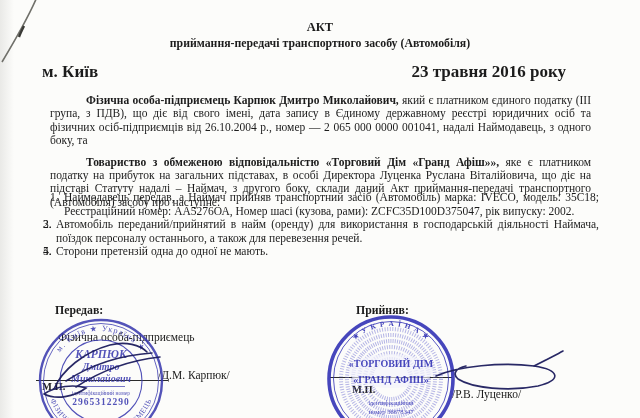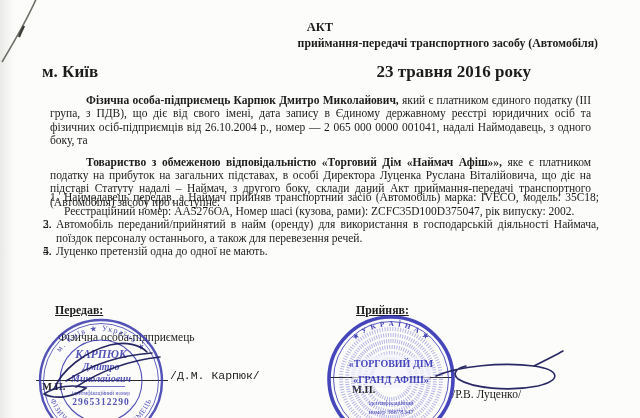--- a/index.html
+++ b/index.html
@@ -3,33 +3,33 @@
 <meta charset="utf-8">
 <style>
   html,body{margin:0;padding:0;}
   body{width:640px;height:418px;overflow:hidden;background:#e8e8e6;}
   .page{position:relative;width:640px;height:418px;background:#fcfcfa;overflow:hidden;
         font-family:"Liberation Serif","DejaVu Serif",serif;color:#1c1c1c;}
   .page::after{content:"";position:absolute;left:0;top:0;width:14px;height:100%;
         background:linear-gradient(to right,rgba(120,120,115,.14),rgba(120,120,115,0));pointer-events:none;}
   .titleblock{position:absolute;left:42px;top:20px;width:556px;text-align:center;}
   .title{font-weight:bold;font-size:12.5px;line-height:15px;}
-  .subtitle{font-weight:bold;font-size:11.8px;line-height:16px;text-align:right;}
+  .subtitle{font-weight:bold;font-size:11.8px;line-height:16px;}
   .cityrow{position:absolute;left:42px;top:62px;width:556px;display:flex;justify-content:space-between;}
   .city,.date{font-weight:bold;font-size:17px;}
-  .date{margin-right:67px;}
+  .date{margin-right:32px;}
   .bodytext{position:absolute;left:42px;top:86px;width:557px;font-size:11.5px;line-height:13.4px;
         text-align:justify;}
   .para{text-indent:36px;margin:8px;}
   .list{position:absolute;left:42px;top:191px;width:557px;font-size:11.5px;line-height:13.5px;text-align:justify;}
   .item{position:relative;padding-left:14px;}
   .item.first{padding-left:22px;}
   .item .num{position:absolute;left:1px;top:0;}
   .item.first .num{left:8px;}
-  .sig-label{position:absolute;font-weight:bold;font-size:11.8px;z-index:2;text-decoration:underline;}
+  .sig-label{position:absolute;font-weight:bold;font-size:11.8px;z-index:2;}
   .sig-role{position:absolute;font-size:11.5px;z-index:2;}
   .sig-name{position:absolute;font-size:11.5px;z-index:2;}
   .sig-seal{position:absolute;font-weight:bold;font-size:10.5px;z-index:2;}
   .rule{position:absolute;border-top:1.3px solid #2b2b2b;z-index:1;}
   .stamp{position:absolute;z-index:3;opacity:.88;}
   .sigink{position:absolute;left:0;top:0;z-index:4;pointer-events:none;}
   .artifact{position:absolute;left:0;top:0;z-index:5;pointer-events:none;}
 </style>
 </head>
 <body>
@@ -41,35 +41,35 @@
     <div class="subtitle">приймання-передачі транспортного засобу (Автомобіля)</div>
   </div>
 
   <div class="cityrow">
     <span class="city">м. Київ</span>
     <span class="date">23 травня 2016 року</span>
   </div>
 
   <div class="bodytext">
     <p class="para"><b>Фізична особа-підприємець Карпюк Дмитро Миколайович,</b><span> який є платником єдиного податку (ІІІ група, з ПДВ), що діє від свого імені, дата запису в Єдиному державному реєстрі юридичних осіб та фізичних осіб-підприємців від 26.10.2004 р., номер — 2 065 000 0000 001041, надалі Наймодавець, з одного боку, та</span></p>
-    <p class="para"><b>Товариство з обмеженою відповідальністю «Торговий Дім «Наймач Афіш»»,</b><span> яке є платником податку на прибуток на загальних підставах, в особі Директора Луценка Руслана Віталійовича, що діє на підставі Статуту надалі – Наймач, з другого боку, склали даний Акт приймання-передачі транспортного (Автомобіля) засобу про наступне:</span></p>
+    <p class="para"><b>Товариство з обмеженою відповідальністю «Торговий Дім «Гранд Афіш»»,</b><span> яке є платником податку на прибуток на загальних підставах, в особі Директора Луценка Руслана Віталійовича, що діє на підставі Статуту надалі – Наймач, з другого боку, склали даний Акт приймання-передачі транспортного (Автомобіля) засобу про наступне:</span></p>
   </div>
 
   <div class="list">
     <div class="item first"><span class="num">1.</span><span>Наймодавець передав, а Наймач прийняв транспортний засіб (Автомобіль) марка: IVECO, модель: 35С18; Реєстраційний номер: АА5276ОА, Номер шасі (кузова, рами): ZCFC35D100D375047, рік випуску: 2002.</span></div>
     <div class="item"><span class="num">2.</span></div>
     <div class="item"><span class="num">3.</span><span>Автомобіль переданий/прийнятий в найм (оренду) для використання в господарській діяльності Наймача, поїздок персоналу останнього, а також для перевезення речей.</span></div>
     <div class="item"><span class="num">4.</span></div>
-    <div class="item"><span class="num">5.</span><span>Луценко претензій одна до одної не мають.</span></div>
+    <div class="item"><span class="num">5.</span><span>Сторони претензій одна до одної не мають.</span></div>
   </div>
 
   <div class="sig-label" style="left:55px;top:303px;">Передав:</div>
   <div class="sig-role" style="left:58px;top:331px;">Фізична особа-підприємець</div>
   <div class="rule" style="left:36px;top:380px;width:132px;"></div>
-  <div class="sig-name" style="left:170px;top:369px;font-family:Liberation Mono, monospace;">/Д.М. Карпюк/</div>
+  <div class="sig-name" style="left:158px;top:369px;">/Д.М. Карпюк/</div>
   <div class="sig-seal" style="left:42px;top:381px;">М.П.</div>
 
   <div class="sig-label" style="left:356px;top:303px;">Прийняв:</div>
   <div class="rule" style="left:330px;top:377px;width:122px;"></div>
   <div class="sig-name" style="left:452px;top:388px;">/Р.В. Луценко/</div>
   <div class="sig-seal" style="left:352px;top:384px;">М.П.</div>
 
   <svg class="stamp" style="left:31px;top:311px;" width="140" height="140" viewBox="0 0 140 140">
     <defs>
       <path id="ls-top" d="M 20,70 A 50,50 0 0 1 120,70" fill="none"></path>

